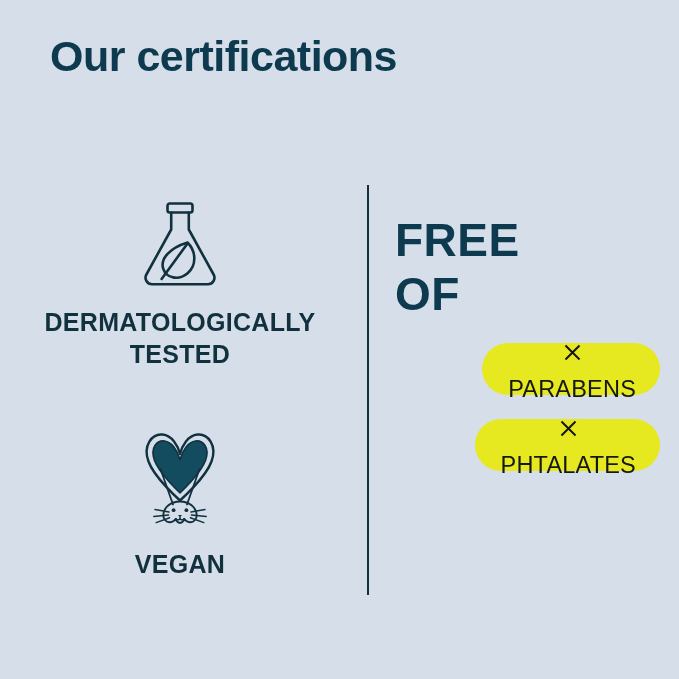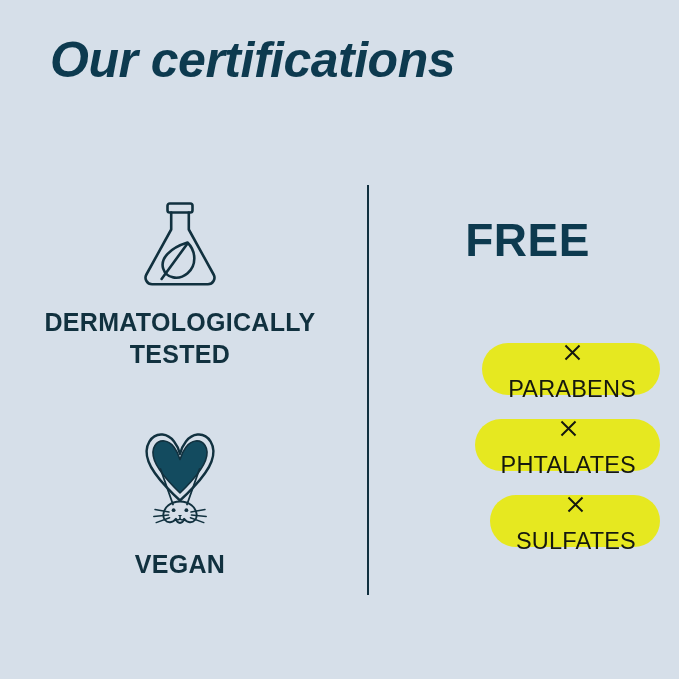--- a/index.html
+++ b/index.html
@@ -18,27 +18,26 @@
     width: 679px;
     height: 679px;
     background: #d6dfe9;
   }
 
   
   #page-title {
     position: absolute;
     left: 50px;
     top: 32px;
-    font-size: 50px;
+    font-size: 43px;
     font-weight: bold;
     letter-spacing: -0.5px;
     color: #0d3a4f;
     line-height: 1.12;
     white-space: nowrap;
-    font-style: italic;
   }
 
   
   #divider {
     position: absolute;
     left: 367px;
     top: 185px;
     width: 2px;
     height: 410px;
     background: #10303f;
@@ -84,21 +83,21 @@
     left: 395px;
     top: 185px;
     width: 265px;
     height: 410px;
   }
   #free-of-heading {
     position: absolute;
     left: 0;
     top: 28px;
     width: 265px;
-    text-align: center;
+    text-align: left;
     font-size: 46px;
     font-weight: bold;
     letter-spacing: 0.5px;
     line-height: 1.18;
     color: #0d3a4f;
   }
   #pill-list {
     position: absolute;
     left: 0;
     top: 158px;
@@ -190,41 +189,36 @@
         <div>VEGAN</div>
       </div>
     </div>
 
   </div>
 
   <div id="right-column">
 
     <div id="free-of-heading">
       <div>FREE</div>
+      <div>OF</div>
     </div>
 
     <div id="pill-list">
 
       <div class="pill">
         <svg class="pill-x" viewBox="0 0 20 20">
           <path d="M2.6,2.6 L17.4,17.4 M17.4,2.6 L2.6,17.4" fill="none" stroke="#15180f" stroke-width="2.1" stroke-linecap="butt"></path>
         </svg>
         <span class="pill-label">PARABENS</span>
       </div>
 
       <div class="pill">
         <svg class="pill-x" viewBox="0 0 20 20">
           <path d="M2.6,2.6 L17.4,17.4 M17.4,2.6 L2.6,17.4" fill="none" stroke="#15180f" stroke-width="2.1" stroke-linecap="butt"></path>
         </svg>
         <span class="pill-label">PHTALATES</span>
       </div>
 
-      <div class="pill">
-        <svg class="pill-x" viewBox="0 0 20 20">
-          <path d="M2.6,2.6 L17.4,17.4 M17.4,2.6 L2.6,17.4" fill="none" stroke="#15180f" stroke-width="2.1" stroke-linecap="butt"></path>
-        </svg>
-        <span class="pill-label">SULFATES</span>
-      </div>
 
     </div>
   </div>
 
 </div>
 
 </body></html>

